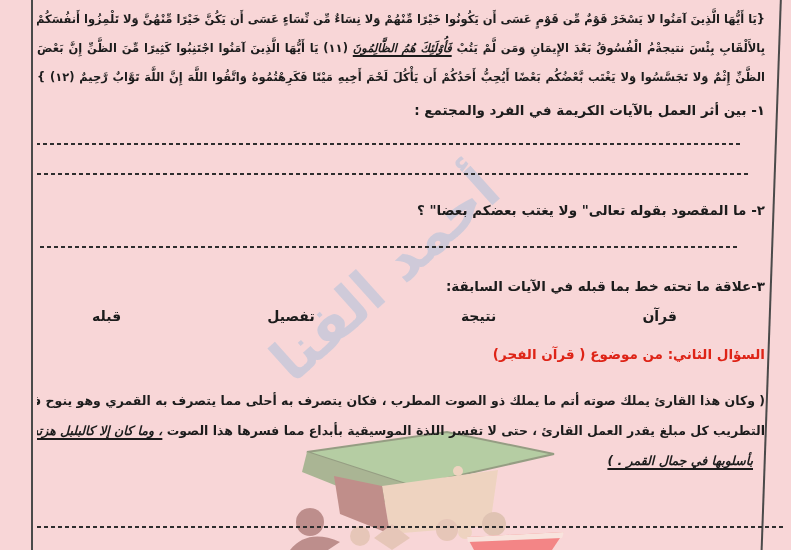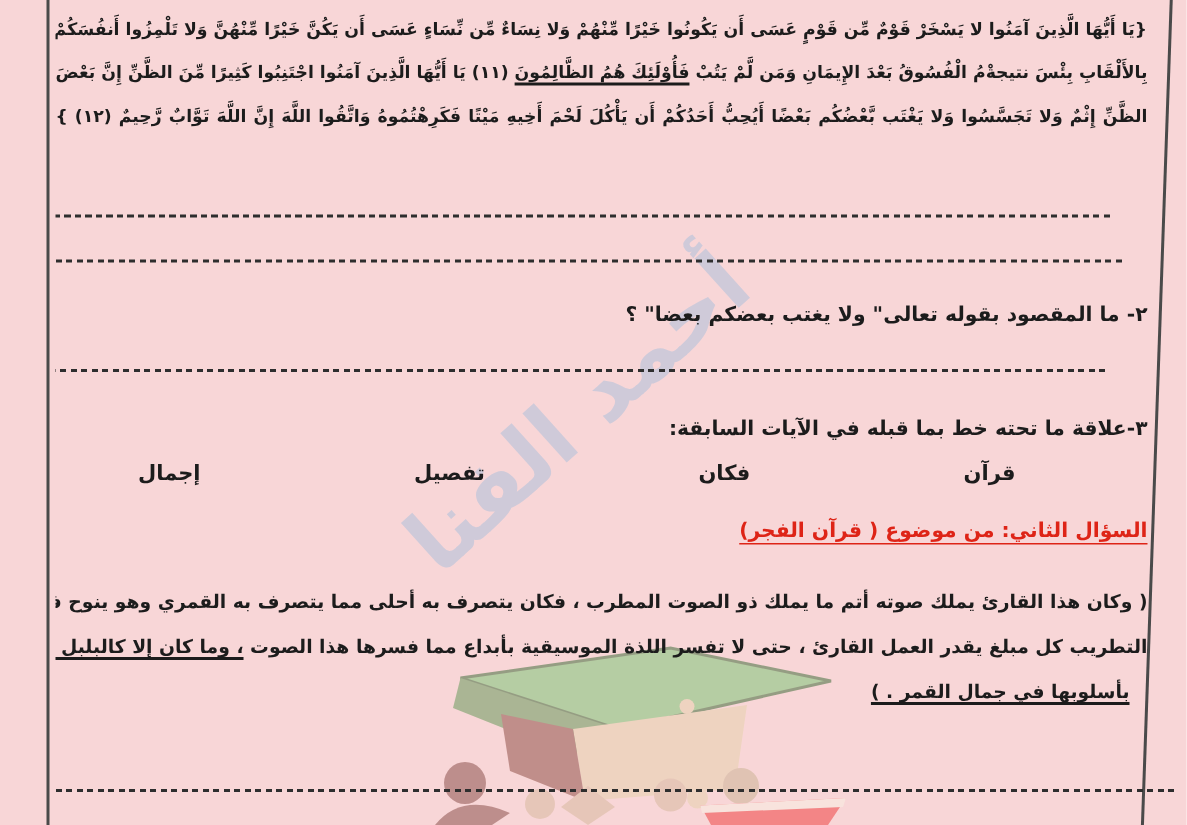--- a/index.html
+++ b/index.html
@@ -7,34 +7,34 @@
     position:relative;width:791px;height:550px;overflow:hidden;
     background:#f8d6d7;color:#1c1c1c;
     font-family:"DejaVu Sans",sans-serif;direction:rtl;
   }
   .frame-line{position:absolute;top:-5px;width:2px;height:562px;background:#4a4a4a;z-index:2;}
   .frame-left{left:31px;}
   .frame-right{left:780px;transform:rotate(2deg);transform-origin:top center;}
   .content-abs{position:absolute;left:37px;width:728px;z-index:3;}
   .verse{top:5px;font-weight:bold;font-size:11.5px;line-height:29px;}
   .verse-line{text-align:justify;text-align-last:justify;overflow:hidden;height:29px;white-space:nowrap;}
-  .u{text-decoration:underline;text-underline-offset:3px;text-decoration-thickness:1.5px;}
+  .u{text-decoration:underline;text-underline-offset:3px;text-decoration-thickness:1.5px;font-style:italic;}
   .question{font-weight:bold;font-size:13.5px;text-align:right;padding-left:0;padding-right:17px;white-space:nowrap;}
   .q1{top:102px;} .q2{top:202px;} .q3{top:278px;} .subq{top:478px;}
   .dots{position:absolute;height:2px;z-index:3;
     background-image:repeating-linear-gradient(to left,#2e2e2e 0 4px,transparent 4px 7px);}
   .d1{top:143px;left:37px;width:703px;}
   .d2{top:173px;left:37px;width:711px;}
   .d3{top:246px;left:37px;width:700px;}
   .d4{top:526px;left:37px;width:746px;}
   .options-row{top:308px;display:flex;justify-content:space-between;
     padding:0 88px 0 55px;box-sizing:border-box;font-weight:bold;font-size:14px;}
   .section-heading{top:346px;color:#de2417;font-weight:bold;font-size:13.5px;
     text-align:right;padding-right:17px;}
-  .section-heading .hu{text-decoration:underline;text-underline-offset:4px;text-decoration-color:#de2417;}
+  .section-heading .hu{text-underline-offset:4px;text-decoration-color:#de2417;}
   .passage{top:386px;font-weight:bold;font-size:12.5px;line-height:30px;}
   .passage-line{text-align:justify;text-align-last:justify;overflow:hidden;height:30px;white-space:nowrap;}
   .passage-last{text-align:left;text-align-last:right;padding-right:12px;}
   .watermark{
     position:absolute;left:170px;top:140px;width:430px;height:270px;z-index:1;
     display:flex;align-items:center;justify-content:center;
     transform:rotate(-42deg);font-size:58px;font-weight:bold;letter-spacing:4px;
     color:#8fb8dd;opacity:.38;pointer-events:none;
   }
   .logo{position:absolute;left:262px;top:424px;width:312px;height:126px;z-index:1;opacity:.55;}
@@ -72,32 +72,33 @@
       <span>{يَا أَيُّهَا الَّذِينَ آمَنُوا لا يَسْخَرْ قَوْمٌ مِّن قَوْمٍ عَسَى أَن يَكُونُوا خَيْرًا مِّنْهُمْ وَلا نِسَاءٌ مِّن نِّسَاءٍ عَسَى أَن يَكُنَّ خَيْرًا مِّنْهُنَّ وَلا تَلْمِزُوا أَنفُسَكُمْ وَلا تَنَابَزُوا</span>
     </div>
     <div class="verse-line">
       <span>بِالأَلْقَابِ بِئْسَ نتيجةْمُ الْفُسُوقُ بَعْدَ الإِيمَانِ وَمَن لَّمْ يَتُبْ </span><span class="u">فَأُوْلَئِكَ هُمُ الظَّالِمُونَ</span><span> (١١) يَا أَيُّهَا الَّذِينَ آمَنُوا اجْتَنِبُوا كَثِيرًا مِّنَ الظَّنِّ إِنَّ بَعْضَ</span>
     </div>
     <div class="verse-line">
       <span>الظَّنِّ إِثْمٌ وَلا تَجَسَّسُوا وَلا يَغْتَب بَّعْضُكُم بَعْضًا أَيُحِبُّ أَحَدُكُمْ أَن يَأْكُلَ لَحْمَ أَخِيهِ مَيْتًا فَكَرِهْتُمُوهُ وَاتَّقُوا اللَّهَ إِنَّ اللَّهَ تَوَّابٌ رَّحِيمٌ (١٢) }</span>
     </div>
   </div>
 
+  <div class="content-abs question q1">١- بين أثر العمل بالآيات الكريمة في الفرد والمجتمع :</div>
   <div class="dots d1"></div>
   <div class="dots d2"></div>
 
   <div class="content-abs question q2">٢- ما المقصود بقوله تعالى" ولا يغتب بعضكم بعضا" ؟</div>
   <div class="dots d3"></div>
 
   <div class="content-abs question q3">٣-علاقة ما تحته خط بما قبله في الآيات السابقة:</div>
   <div class="content-abs options-row">
     <span>قرآن</span>
-    <span>فكان</span>
+    <span>نتيجة</span>
     <span>تفصيل</span>
-    <span>إجمال</span>
+    <span>قبله</span>
   </div>
 
   <div class="content-abs section-heading">
     <span class="hu">السؤال الثاني: من موضوع ( قرآن الفجر)</span>
   </div>
 
   <div class="content-abs passage">
     <div class="passage-line">
       <span>( وكان هذا القارئ يملك صوته أتم ما يملك ذو الصوت المطرب ، فكان يتصرف به أحلى مما يتصرف به القمري وهو ينوح في أنغامه ، وبلغ في</span>
     </div>

